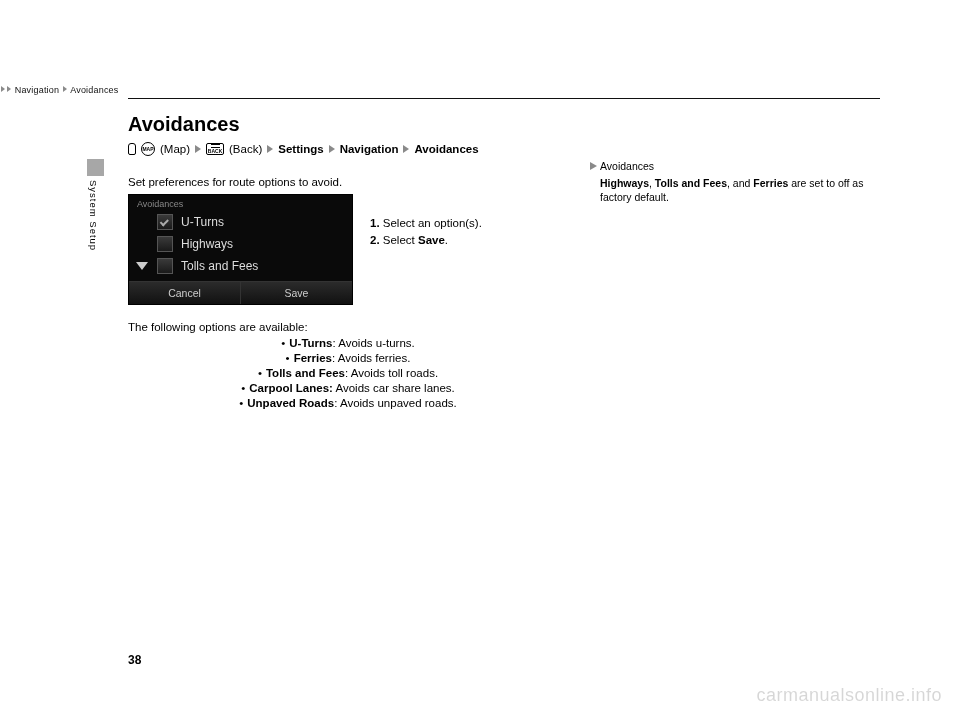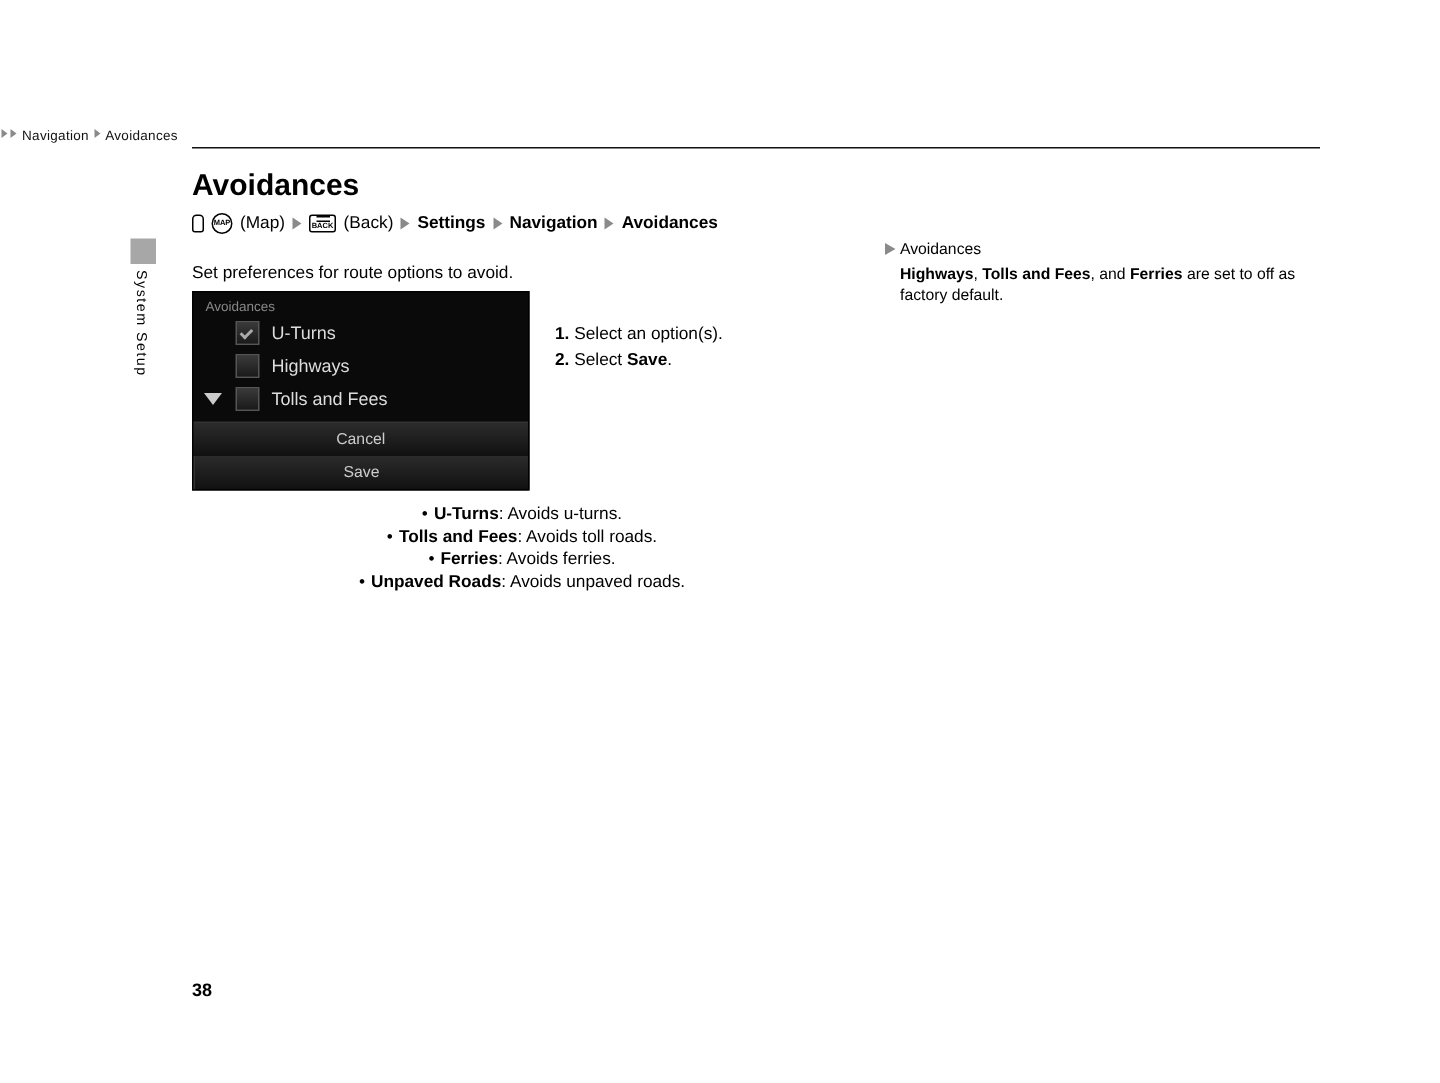--- a/index.html
+++ b/index.html
@@ -159,21 +159,20 @@
       transform: translateY(-50%);
       width: 0; height: 0;
       border-style: solid;
       border-width: 8px 6px 0 6px;
       border-color: #ccc transparent transparent;
     }
     .ss-btns {
       display: flex;
       border-top: 1px solid #333;
       margin-top: 4px;
-      flex-direction: column;
     }
     .ss-btn {
       flex: 1;
       text-align: center;
       padding: 5px 0;
       background: linear-gradient(#2b2b2b, #111);
       font-size: 10.5px;
       color: #ccc;
     }
     .ss-btn + .ss-btn { border-left: 1px solid #333; }
@@ -291,24 +290,26 @@
             <span class="ss-box"></span>
             <span>Tolls and Fees</span>
           </div>
           <div class="ss-btns">
             <div class="ss-btn">Cancel</div>
             <div class="ss-btn">Save</div>
           </div>
         </div>
       </div>
 
+      <div class="opts-intro">The following options are available:</div>
       <ul class="opts">
         <li><span class="bullet">•</span><span class="b">U-Turns</span><span>: Avoids u-turns.</span></li>
+        <li><span class="bullet">•</span><span class="b">Ferries</span><span>: Avoids ferries.</span></li>
         <li><span class="bullet">•</span><span class="b">Tolls and Fees</span><span>: Avoids toll roads.</span></li>
-        <li><span class="bullet">•</span><span class="b">Ferries</span><span>: Avoids ferries.</span></li>
+        <li><span class="bullet">•</span><span class="b">Carpool Lanes:</span><span> Avoids car share lanes.</span></li>
         <li><span class="bullet">•</span><span class="b">Unpaved Roads</span><span>: Avoids unpaved roads.</span></li>
       </ul>
 
     </div>
   </div>
 
   <div class="steps">
     <div><span class="n">1.</span> <span>Select an option(s).</span></div>
     <div><span class="n">2.</span> <span>Select </span><b>Save</b><span>.</span></div>
   </div>
@@ -317,13 +318,14 @@
     <div class="side-head">
       <span class="side-ico"></span>
       <span>Avoidances</span>
     </div>
     <div class="side-body">
       <b>Highways</b><span>, </span><b>Tolls and Fees</b><span>, and </span><b>Ferries</b><span> are set to off as factory default.</span>
     </div>
   </div>
 
   <div class="page-num">38</div>
+  <div class="watermark">carmanualsonline.info</div>
 </div>
 
 </body></html>

